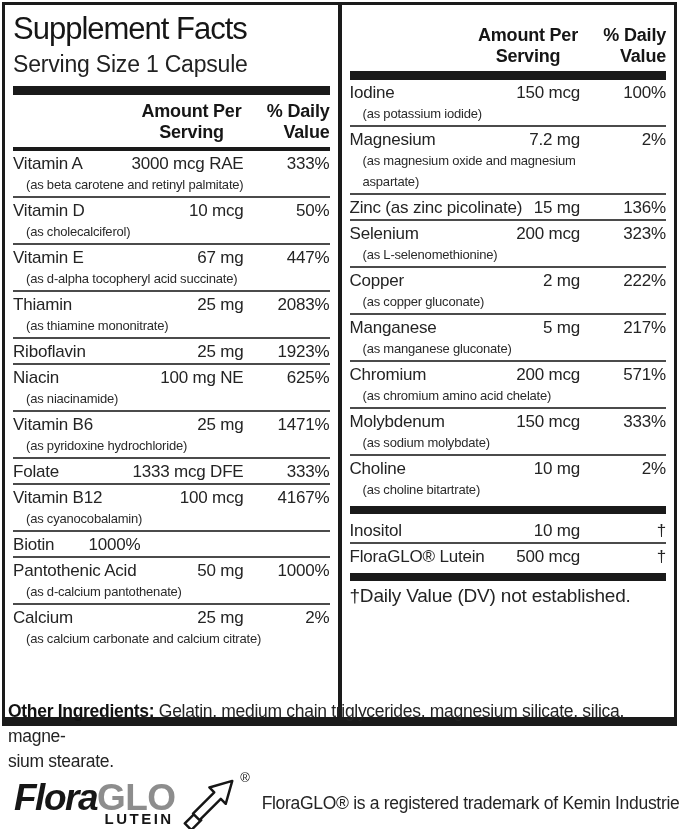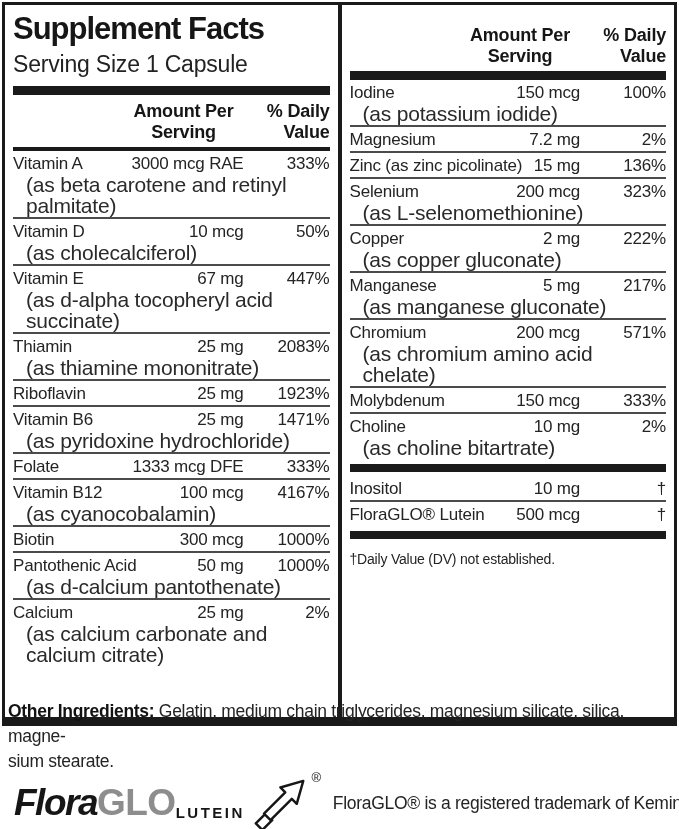--- a/index.html
+++ b/index.html
@@ -19,54 +19,54 @@
     width: 675px; height: 724px;
     border: 3px solid #1a1a1a;
     border-bottom-width: 9px;
     display: flex;
     background: #fff;
   }
   .vdivider { width: 4px; background: #1a1a1a; flex: 0 0 auto; }
   .col { flex: 1 1 0; padding: 6px 8px 0 8px; min-width: 0; }
   .col.right { padding-top: 14px; }
 
-  .title { font-size: 31px; font-weight: bold; letter-spacing: -1px; line-height: 34px; margin: 1px 0 5px 0; color: #161616; }
+  .title { font-size: 31px; font-weight: normal; letter-spacing: -1px; line-height: 34px; margin: 1px 0 5px 0; color: #161616; }
   .serving { font-size: 23px; line-height: 26px; margin-bottom: 9px; color: #222; }
 
   .bar9 { height: 9px; background: #1a1a1a; }
   .bar4 { height: 4px; background: #1a1a1a; }
   .bar8 { height: 8px; background: #1a1a1a; margin: 5px 0 4px 0; }
 
   .col-header {
     display: flex; justify-content: flex-end; align-items: flex-start;
-    gap: 12px; font-weight: bold; font-size: 18px; line-height: 21px;
+    gap: 4px; font-weight: bold; font-size: 18px; line-height: 21px;
     margin: 6px 0 4px 0; color: #161616;
   }
   .ch-amount { white-space: pre-line; text-align: center; }
   .ch-dv { white-space: pre-line; text-align: right; width: 84px; }
 
   .rows { }
   .row { padding: 2px 0 1px 0; }
   .row + .row { border-top: 2px solid #4b4b4b; }
   .rm { display: flex; align-items: baseline; font-size: 17px; line-height: 21px; color: #242424; }
   .n { flex: 0 1 auto; white-space: nowrap; overflow: hidden; }
   .a { flex: 1 0 auto; text-align: right; white-space: nowrap; padding-right: 0; }
   .p { flex: 0 0 86px; text-align: right; white-space: nowrap; }
-  .sub { font-size: 21px; line-height: 21px; padding-left: 13px; white-space: pre-line; color: #2a2a2a; }
-
-  .footnote { font-size: 14px; line-height: 21px; margin-top: 10px; color: #242424; }
+  .sub { font-size: 13px; line-height: 21px; padding-left: 13px; white-space: pre-line; color: #2a2a2a; }
+
+  .footnote { font-size: 19px; line-height: 21px; margin-top: 4px; color: #242424; }
 
   
   .other { position: absolute; left: 8px; top: 699px; width: 666px; font-size: 17.5px; line-height: 25px; color: #242424; letter-spacing: -0.3px; }
   .other b { color: #121212; }
   .other span { white-space: pre-line; }
 
   .brandrow { position: absolute; left: 14px; top: 776px; width: 660px; display: flex; align-items: center; }
   .brand { display: flex; align-items: center; flex: 0 0 auto; }
-  .logo-text { display: flex; }
+  .logo-text { display: flex; flex-direction: column; }
   .logo-line1 { display: flex; align-items: baseline; line-height: 34px; }
   .flora { font-size: 37px; font-weight: bold; font-style: italic; color: #161616; letter-spacing: -1.5px; }
   .glo { font-size: 37px; font-weight: bold; color: #8d8d8d; letter-spacing: -0.5px; }
   .lutein { font-size: 15px; font-weight: bold; letter-spacing: 2.5px; color: #161616; align-self: flex-end; margin-top: -4px; margin-right: 2px; line-height: 15px; }
   .arrow-wrap { position: relative; margin-left: 2px; width: 70px; height: 54px; }
   .arrow-wrap svg { display: block; }
   .reg-mark { position: absolute; top: -6px; right: -2px; font-size: 13px; color: #161616; }
   .tm-note { font-size: 17.5px; color: #242424; margin-left: 14px; white-space: nowrap; letter-spacing: -0.3px; }
 </style>
 </head>
@@ -123,20 +123,28 @@
         </div>
         <div class="row">
           <div class="rm">
               <span class="n">Riboflavin</span>
               <span class="a">25 mg</span>
               <span class="p">1923%</span>
             </div>
         </div>
         <div class="row">
           <div class="rm">
+              <span class="n">Niacin</span>
+              <span class="a">100 mg NE</span>
+              <span class="p">625%</span>
+            </div>
+          <div class="sub">(as niacinamide)</div>
+        </div>
+        <div class="row">
+          <div class="rm">
               <span class="n">Vitamin B6</span>
               <span class="a">25 mg</span>
               <span class="p">1471%</span>
             </div>
           <div class="sub">(as pyridoxine hydrochloride)</div>
         </div>
         <div class="row">
           <div class="rm">
               <span class="n">Folate</span>
               <span class="a">1333 mcg DFE</span>
@@ -147,21 +155,20 @@
           <div class="rm">
               <span class="n">Vitamin B12</span>
               <span class="a">100 mcg</span>
               <span class="p">4167%</span>
             </div>
           <div class="sub">(as cyanocobalamin)</div>
         </div>
         <div class="row">
           <div class="rm">
               <span class="n">Biotin</span>
-              <span class="a">300 mcg</span>
               <span class="p">1000%</span>
             </div>
         </div>
         <div class="row">
           <div class="rm">
               <span class="n">Pantothenic Acid</span>
               <span class="a">50 mg</span>
               <span class="p">1000%</span>
             </div>
           <div class="sub">(as d-calcium pantothenate)</div>
@@ -197,20 +204,22 @@
               <span class="p">100%</span>
             </div>
           <div class="sub">(as potassium iodide)</div>
         </div>
         <div class="row">
           <div class="rm">
               <span class="n">Magnesium</span>
               <span class="a">7.2 mg</span>
               <span class="p">2%</span>
             </div>
+          <div class="sub">(as magnesium oxide and magnesium
+aspartate)</div>
         </div>
         <div class="row">
           <div class="rm">
               <span class="n">Zinc (as zinc picolinate)</span>
               <span class="a">15 mg</span>
               <span class="p">136%</span>
             </div>
         </div>
         <div class="row">
           <div class="rm">
@@ -243,20 +252,21 @@
               <span class="p">571%</span>
             </div>
           <div class="sub">(as chromium amino acid chelate)</div>
         </div>
         <div class="row">
           <div class="rm">
               <span class="n">Molybdenum</span>
               <span class="a">150 mcg</span>
               <span class="p">333%</span>
             </div>
+          <div class="sub">(as sodium molybdate)</div>
         </div>
         <div class="row">
           <div class="rm">
               <span class="n">Choline</span>
               <span class="a">10 mg</span>
               <span class="p">2%</span>
             </div>
           <div class="sub">(as choline bitartrate)</div>
         </div>
 

